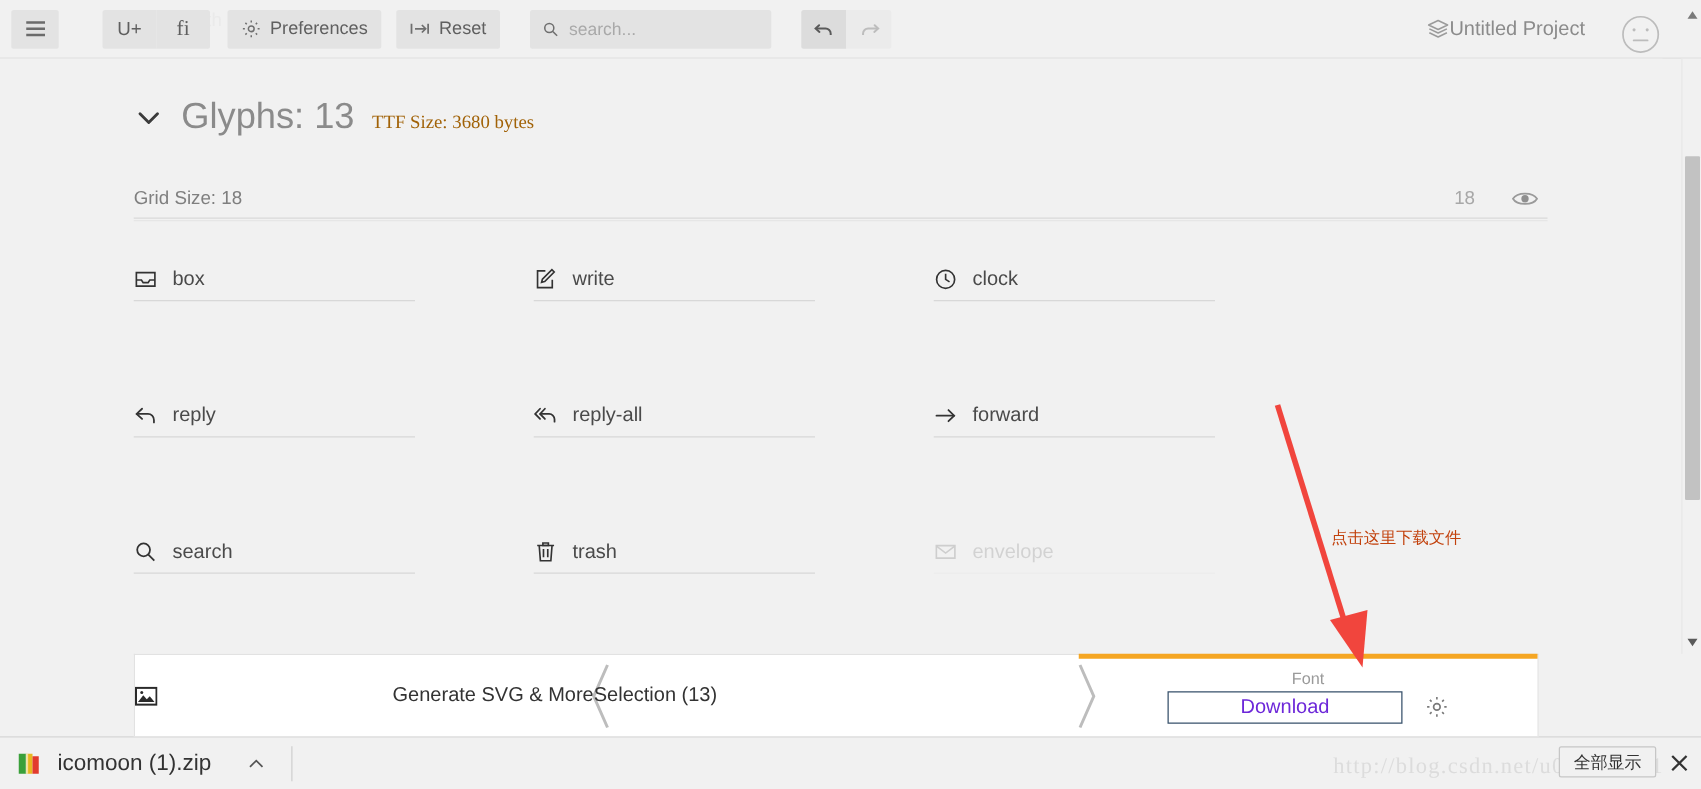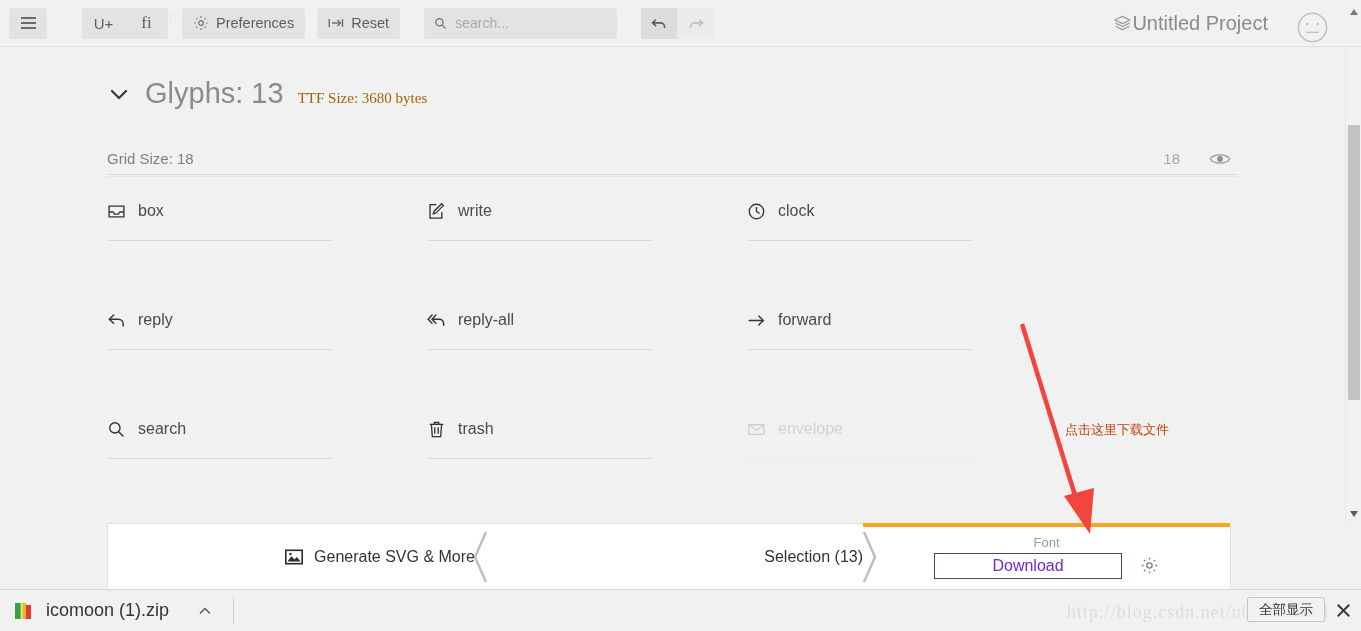--- a/index.html
+++ b/index.html
@@ -55,21 +55,21 @@
   .undo-grp { display: flex; margin-left: 24px; position: relative; z-index: 2; }
   .undo-grp .arw {
     width: 36px; height: 31px; display: flex; align-items: center; justify-content: center;
     cursor: pointer;
   }
   .undo-grp .arw.on { background: #dcdcdc; border-radius: 2px 0 0 2px; }
   .undo-grp .arw.off { background: #ebebeb; border-radius: 0 2px 2px 0; }
 
   .project {
     position: absolute; right: 93px; top: 0; height: 47px;
-    display: flex; align-items: center; gap: 0; color: #8b8b8b; font-size: 20px;
+    display: flex; align-items: center; gap: 0; color: #8b8b8b; font-size: 16px;
     cursor: pointer;
   }
   .face { position: absolute; right: 30px; top: 9px; width: 37px; height: 37px; cursor: pointer; }
 
   
   .main { position: absolute; top: 47px; left: 0; width: 1330px; height: 476px; background: #f1f1f1; }
 
   .glyph-head {
     position: absolute; left: 107px; top: 30px;
     display: flex; align-items: baseline; gap: 14px;
@@ -89,33 +89,33 @@
     border-top: 1px solid #d9d9d9; border-bottom: 1px solid #e6e6e6;
   }
 
   .glyph-grid {
     position: absolute; left: 107px; top: 145px; width: 1140px;
     display: grid; grid-template-columns: repeat(3, 320px); gap: 0 0;
   }
   .glyph-cell {
     height: 109px; width: 225px; padding-top: 10px; cursor: pointer;
   }
-  .glyph-inner { display: flex; align-items: flex-start; gap: 12px; height: 31px; }
+  .glyph-inner { display: flex; align-items: flex-end; gap: 12px; height: 31px; }
   .g-icon { width: 19px; height: 19px; display: flex; align-items: center; justify-content: center; color: #3a3a3a; }
   .g-name { font-size: 16px; color: #4a4a4a; }
   .g-rule { margin-top: 7px; width: 225px; height: 1px; background: #d8d8d8; }
   .glyph-cell.faded { opacity: .18; }
 
   
   .footer {
     position: absolute; left: 107px; top: 523px; width: 1124px; height: 66px;
     background: #ffffff; border: 1px solid #e2e2e2; border-bottom: none;
     display: flex; align-items: stretch; z-index: 5;
   }
-  .ftab { position: relative; display: flex; align-items: center; justify-content: flex-end; cursor: pointer; }
+  .ftab { position: relative; display: flex; align-items: center; justify-content: space-between; cursor: pointer; }
   .ftab-generate { width: 367px; gap: 11px; font-size: 16px; color: #333; }
   .ftab-selection { width: 388px; font-size: 16px; color: #333; }
   .ftab-font { flex: 1; flex-direction: column; justify-content: center; gap: 3px; }
   .ftab-font .top-bar {
     position: absolute; top: -1px; left: 0; right: 0; height: 4px; background: #f5a623;
   }
   .font-lbl { font-size: 13px; color: #9a9a9a; }
   .font-row { display: flex; align-items: center; gap: 18px; }
   .dl-btn {
     width: 188px; height: 26px; border: 1px solid #37506b; background: #fff;

